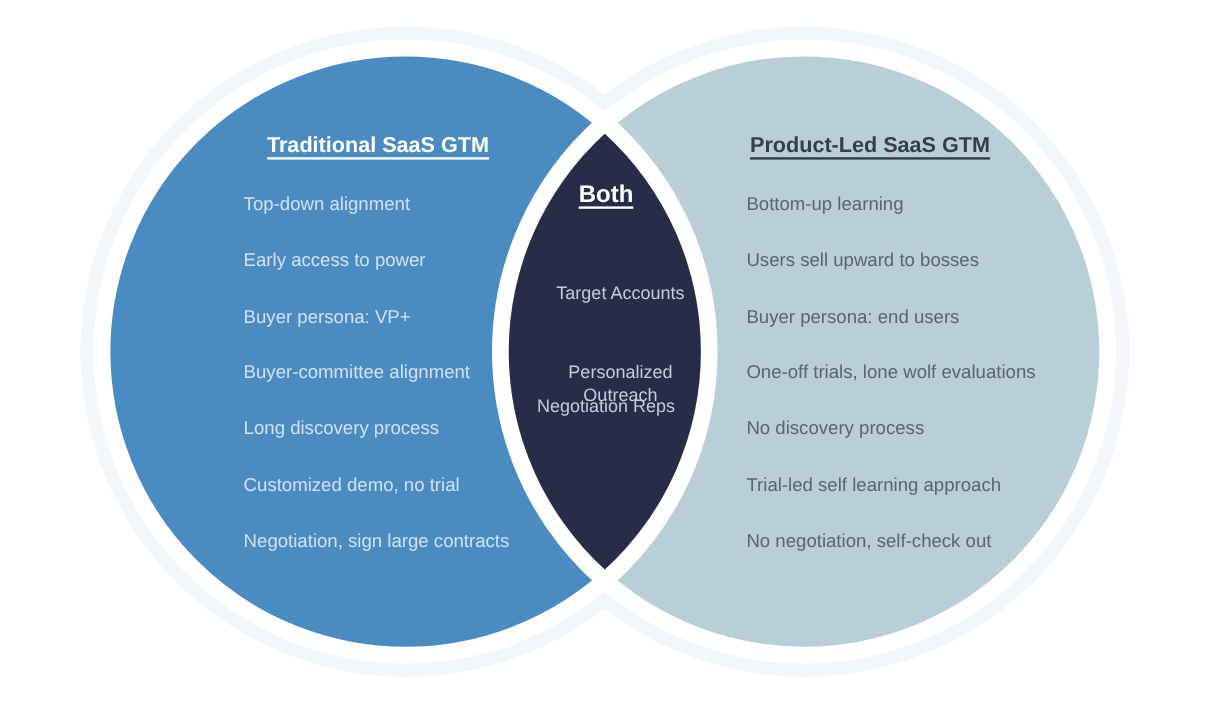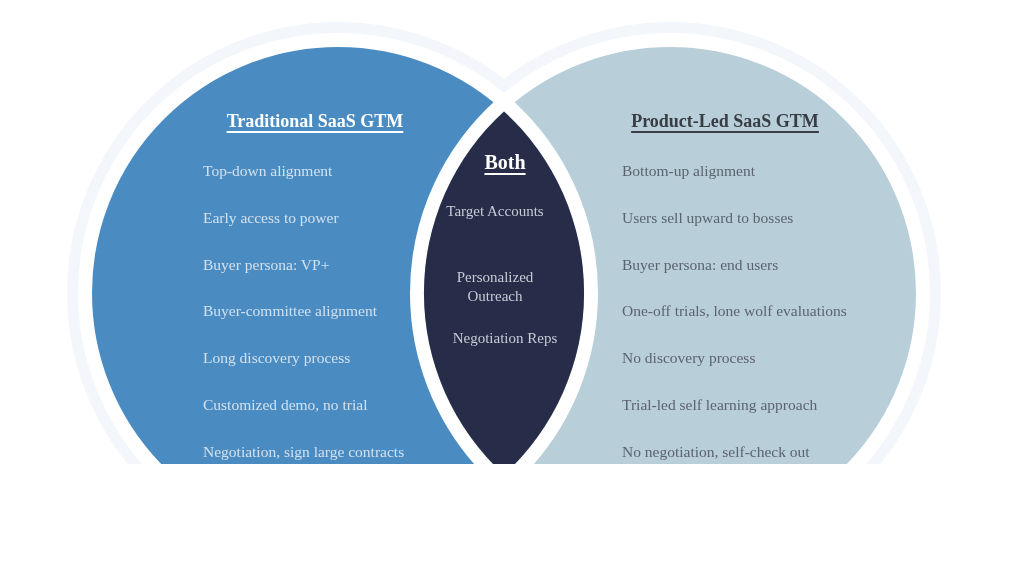--- a/index.html
+++ b/index.html
@@ -1,18 +1,18 @@
 <!DOCTYPE html>
 <html style="--left_fill: #4a8cc2; --right_fill: #b8ced9; --both_fill: #272c48; --halo: #f3f6fa; --ring: #ffffff; --left_title: #ffffff; --right_title: #383d44; --both_title: #ffffff; --left_text: #d2e0ee; --right_text: #5c646e; --both_text: #c6cbd6; --background: #ffffff;"><head>
 <meta charset="utf-8">
 <style>
   html,body{margin:0;padding:0;background:#ffffff;}
   .stage{
-    position:relative;width:1024px;height:464px;overflow:hidden;background:#ffffff;
-    font-family:Liberation Serif, serif;
+    position:relative;width:1024px;height:588px;overflow:hidden;background:#ffffff;
+    font-family:Liberation Sans, sans-serif;
   }
   .venn-svg{position:absolute;left:0;top:0;}
   .txt{position:absolute;margin:0;}
 
   
   .circle-title{
     top:111px;width:300px;text-align:center;
     font-size:18px;font-weight:bold;
     text-decoration:underline;text-decoration-thickness:2px;text-underline-offset:4px;
     white-space:nowrap;
@@ -32,21 +32,21 @@
   
   .both-title{
     left:430px;top:151px;width:150px;text-align:center;
     font-size:20px;font-weight:bold;color:var(--both_title,#ffffff);
     text-decoration:underline;text-decoration-thickness:2px;text-underline-offset:4px;
   }
   .both-item{
     left:430px;width:150px;text-align:center;
     font-size:15px;line-height:19px;color:var(--both_text,#c6cbd6);
   }
-  .narrow{left:440px;width:110px;}
+  .narrow{left:462px;width:110px;margin-top:33px;}
   .b0{top:202px}.b1{top:268px}.b2{top:329px}.b3{top:372px}
 </style>
 </head>
 <body>
 
 <div class="stage">
 
   <svg class="venn-svg" width="1024" height="588" viewBox="0 0 1024 588">
 
     <circle cx="338" cy="293" r="271" fill="#f3f6fa"></circle>
@@ -69,21 +69,21 @@
   <p class="txt item item-left r4">Long discovery process</p>
   <p class="txt item item-left r5">Customized demo, no trial</p>
   <p class="txt item item-left r6">Negotiation, sign large contracts</p>
 
   <h2 class="txt both-title">Both</h2>
   <p class="txt both-item narrow b0">Target Accounts</p>
   <p class="txt both-item narrow b1">Personalized Outreach</p>
   <p class="txt both-item b2">Negotiation Reps</p>
 
   <h2 class="txt circle-title title-right">Product-Led SaaS GTM</h2>
-  <p class="txt item item-right r0">Bottom-up alignment</p>
+  <p class="txt item item-right r0">Bottom-up learning</p>
   <p class="txt item item-right r1">Users sell upward to bosses</p>
   <p class="txt item item-right r3">One-off trials, lone wolf evaluations</p>
   <p class="txt item item-right r2">Buyer persona: end users</p>
   <p class="txt item item-right r4">No discovery process</p>
   <p class="txt item item-right r5">Trial-led self learning approach</p>
   <p class="txt item item-right r6">No negotiation, self-check out</p>
 
 </div>
 
 </body></html>

